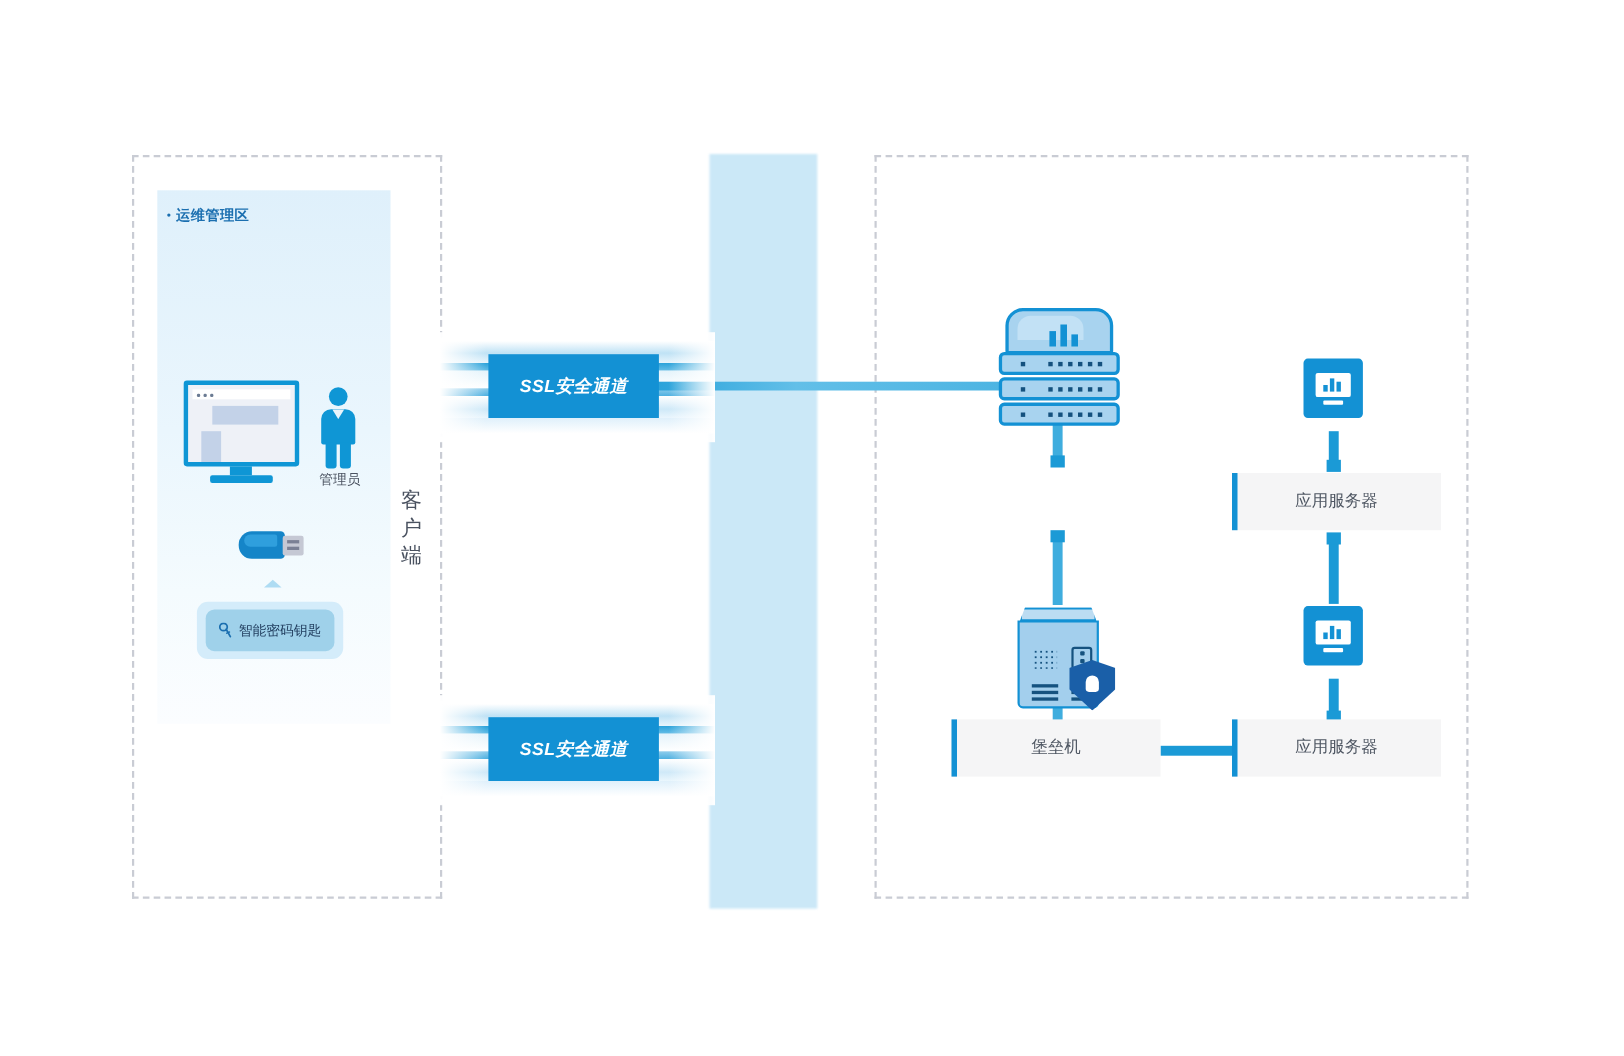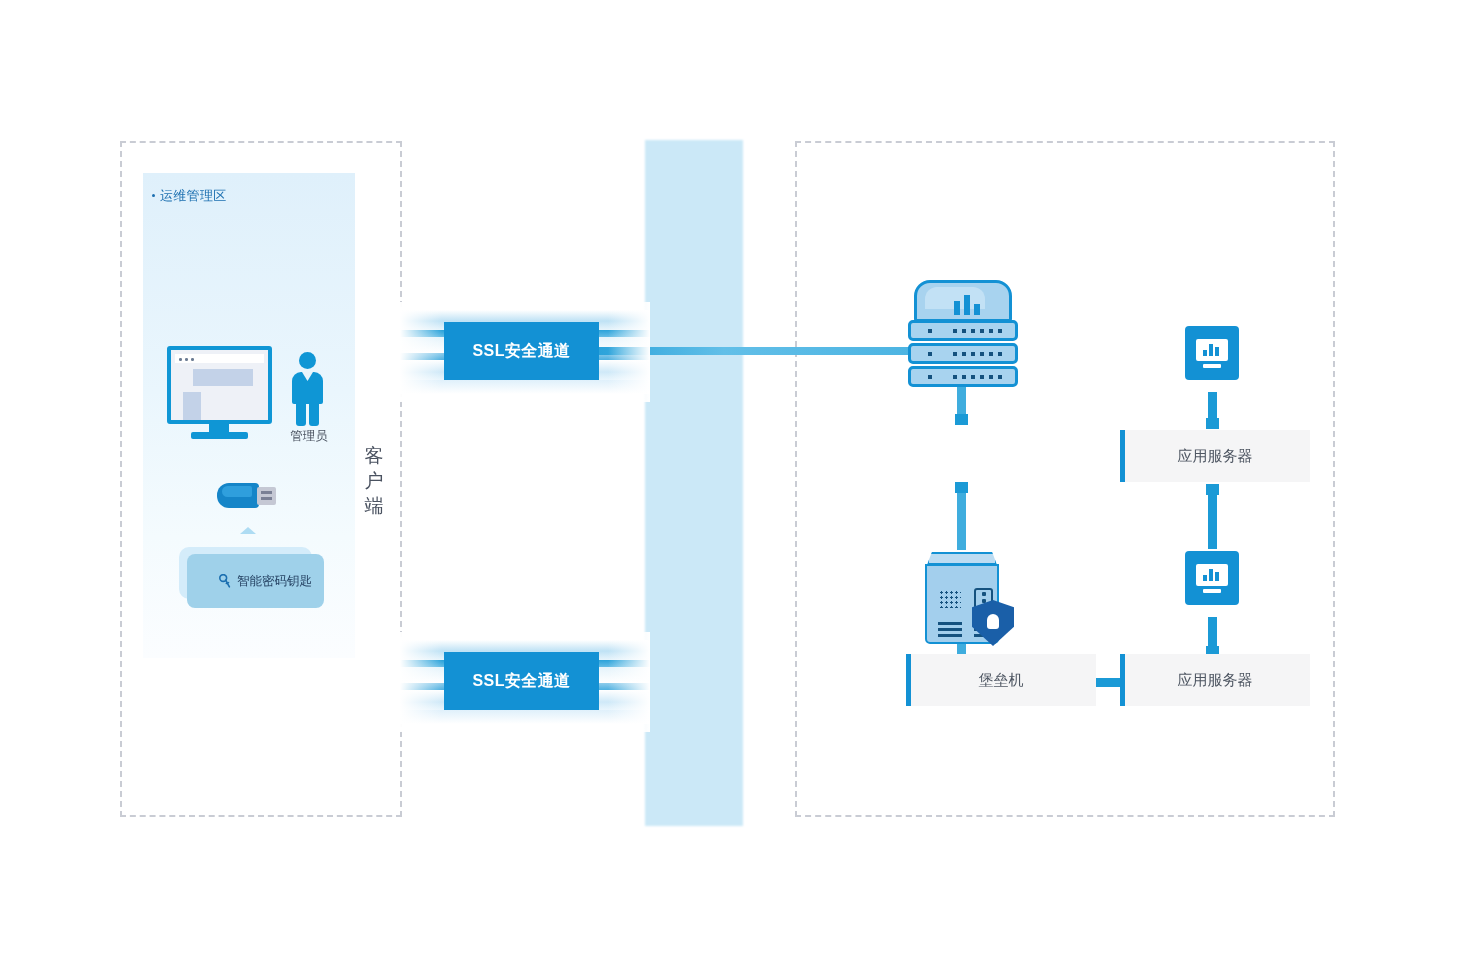--- a/index.html
+++ b/index.html
@@ -14,21 +14,21 @@
   .zone{position:absolute;border:2px dashed #c9ccd4;box-sizing:border-box;}
   #zone-left{left:120px;top:141px;width:282px;height:676px;}
   #zone-right{left:795px;top:141px;width:540px;height:676px;}
 
   
   #ops-panel{
     position:absolute;left:143px;top:173px;width:212px;height:485px;
     background:linear-gradient(180deg,#dff0fb 0%,#eaf6fd 45%,#f4fbfe 75%,#fbfdff 100%);
   }
   #ops-title{
-    position:absolute;left:152px;top:187px;font-size:13px;font-weight:normal;color:#1b6fb0;
+    position:absolute;left:152px;top:187px;font-size:13px;font-weight:bold;color:#1b6fb0;
     letter-spacing:.3px;white-space:nowrap;
   }
   #ops-title .dot{display:inline-block;width:3px;height:3px;background:#1b6fb0;border-radius:50%;
     vertical-align:middle;margin-right:5px;margin-bottom:2px;}
 
   
   #monitor{position:absolute;left:167px;top:346px;width:105px;height:78px;}
   .mon-frame{position:absolute;inset:0;border:4px solid #0f96d5;border-radius:3px;background:#eef1f7;box-sizing:border-box;}
   .mon-bar{position:absolute;left:4px;top:4px;right:4px;height:9px;background:#ffffff;}
   .mon-dot{position:absolute;top:8px;width:2.5px;height:2.5px;border-radius:50%;background:#6b7b93;}
@@ -58,32 +58,32 @@
     background:#2f9fdd;}
   .usb-metal{position:absolute;left:40px;top:6px;width:19px;height:18px;background:#c5c8d4;border-radius:2px;}
   .usb-metal i{position:absolute;left:4px;width:11px;height:2.5px;background:#7a8095;}
   .usb-metal i.a{top:4px;} .usb-metal i.b{top:10px;}
 
   
   #tip-arrow{position:absolute;left:240px;top:527px;width:0;height:0;
     border-left:8px solid transparent;border-right:8px solid transparent;border-bottom:7px solid #aedcf3;}
   #tooltip-outer{position:absolute;left:179px;top:547px;width:133px;height:52px;border-radius:10px;
     background:#d4ecfa;}
-  #tooltip{position:absolute;left:8px;top:7px;width:117px;height:54px;border-radius:8px;
-    background:#9fd1ea;display:flex;align-items:center;justify-content:center;gap:6px;padding-left:20px;}
+  #tooltip{position:absolute;left:8px;top:7px;width:117px;height:38px;border-radius:8px;
+    background:#9fd1ea;display:flex;align-items:center;justify-content:center;gap:6px;}
   #tooltip .tip-txt{font-size:12.5px;color:#1f3b5c;font-weight:500;}
   .key-ico{width:12px;height:14px;display:block;}
 
   
   #client-label{position:absolute;left:360px;top:443px;width:28px;
     font-size:19px;color:#4a5260;line-height:1.32;text-align:center;}
   #client-label span{display:block;}
 
   
-  .tunnel{position:absolute;width:250px;height:100px;}
+  .tunnel{position:absolute;width:250px;height:100px;font-style:italic;}
   #tunnel-top{left:400px;top:302px;}
   #tunnel-bot{left:400px;top:632px;}
   .tube{position:absolute;left:0;right:0;}
   .tube-a{top:8px;height:20px;background:linear-gradient(180deg,#ffffff 0%,#bfe2f5 55%,#e8f5fc 100%);}
   .tube-b{top:28px;height:7px;background:linear-gradient(180deg,#2aa2da 0%,#65bde6 100%);}
   .tube-c{top:35px;height:16px;background:linear-gradient(180deg,#e4f3fb 0%,#ffffff 100%);}
   .tube-d{top:51px;height:7px;background:linear-gradient(180deg,#8fcdec 0%,#4eb0e0 100%);}
   .tube-e{top:58px;height:20px;background:linear-gradient(180deg,#ffffff 0%,#cfe9f8 60%,#eaf6fd 100%);}
   .tube-f{top:78px;height:14px;background:linear-gradient(180deg,#dff0fb 0%,#ffffff 100%);}
   .tube-fade{position:absolute;top:0;bottom:0;width:42px;z-index:3;}
@@ -170,21 +170,21 @@
   .appico .screen .bars i:nth-child(1){height:6px;}
   .appico .screen .bars i:nth-child(2){height:12px;}
   .appico .screen .bars i:nth-child(3){height:9px;}
   .appico .stand{position:absolute;left:18px;top:38px;width:18px;height:4px;background:#ffffff;border-radius:1px;}
 
   
   .labelbox{position:absolute;background:#f5f5f6;display:flex;align-items:center;justify-content:center;}
   .labelbox::before{content:"";position:absolute;left:0;top:0;bottom:0;width:5px;background:#1391d4;}
   .labelbox .txt{font-size:15px;color:#4e5662;line-height:1.45;text-align:center;}
   #lbl-vpn{left:865px;top:424px;width:190px;height:60px;}
-  #lbl-bastion{left:865px;top:654px;width:190px;height:52px;margin-left:41px;}
+  #lbl-bastion{left:865px;top:654px;width:190px;height:52px;}
   #lbl-app1{left:1120px;top:430px;width:190px;height:52px;}
   #lbl-app2{left:1120px;top:654px;width:190px;height:52px;}
 </style>
 </head>
 <body>
 
 <div class="canvas">
 
   <div class="zone" id="zone-left"></div>
   <div class="zone" id="zone-right"></div>

